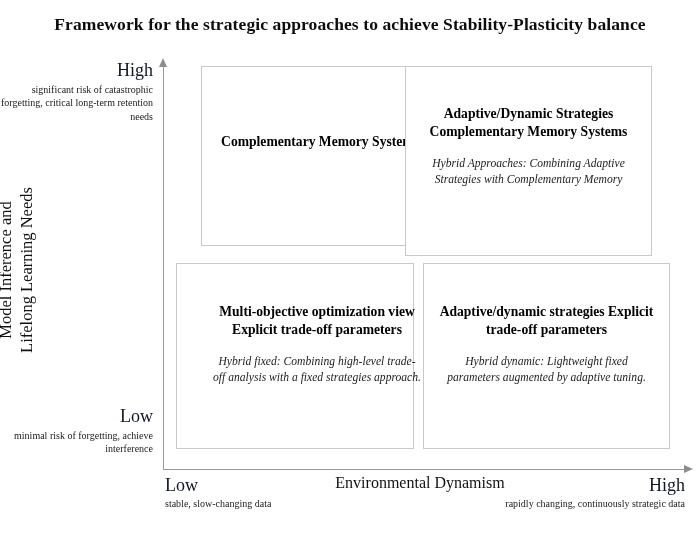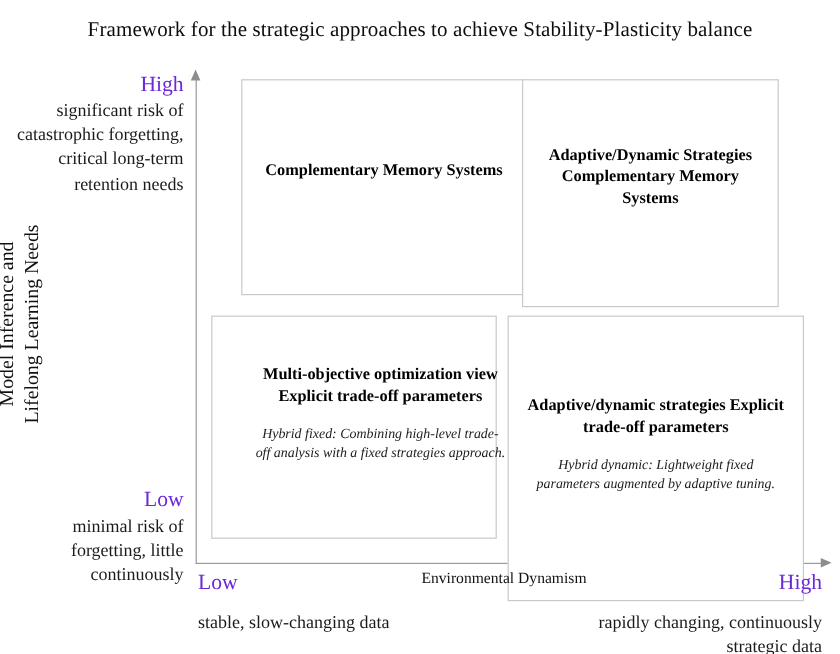--- a/index.html
+++ b/index.html
@@ -19,20 +19,21 @@
   
   .chart-title {
     position: absolute;
     left: 0;
     top: 14px;
     width: 700px;
     text-align: center;
     font-size: 17.5px;
     letter-spacing: 0.1px;
     color: #0d0d0d;
+    font-weight: bold;
   }
 
   
   .axis-v-line {
     position: absolute;
     left: 163px;
     top: 66px;
     width: 1px;
     height: 404px;
     background: #9a9a9a;
@@ -92,46 +93,46 @@
     width: 158px;
     text-align: right;
     padding-right: 5px;
     box-sizing: border-box;
   }
   .y-end.high { left: 0; top: 61px; }
   .y-end.low  { left: 0; top: 407px; }
   .end-big {
     font-size: 18px;
     line-height: 1.05;
-    color: #6d28d9;
+    color: #0f172a;
   }
   .end-small {
-    font-size: 15px;
+    font-size: 10px;
     line-height: 1.35;
     color: #1a1a1a;
     margin-top: 3px;
   }
 
   
   .quad {
     position: absolute;
     box-sizing: border-box;
     border: 1px solid #c9c9c9;
     background: #ffffff;
     display: flex;
     flex-direction: column;
     align-items: center;
     justify-content: center;
     padding: 0 14px;
     text-align: center;
   }
   .quad.tl { left: 176px; top: 66px;  width: 238px; height: 180px; margin-left: 25px; }
-  .quad.tr { left: 435px; top: 66px;  width: 214px; height: 190px; justify-content: center; }
+  .quad.tr { left: 405px; top: 66px;  width: 247px; height: 190px; justify-content: center; }
   .quad.bl { left: 176px; top: 263px; width: 238px; height: 186px; }
-  .quad.br { left: 423px; top: 263px; width: 247px; height: 238px; align-items: flex-end; }
+  .quad.br { left: 423px; top: 263px; width: 247px; height: 186px; align-items: flex-end; }
 
   .quad-inner {
     position: relative;
     width: 100%;
   }
   .quad.tl .quad-inner { top: -14px; }
   .quad.tr .quad-inner { top: -14px; }
   .quad.bl .quad-inner { top: -11px; margin-left: 44px; }
   .quad.br .quad-inner { top: -11px; }
 
@@ -150,30 +151,30 @@
     margin-top: 15px;
   }
 
   
   .x-axis-title {
     position: absolute;
     left: 290px;
     top: 474px;
     width: 260px;
     text-align: center;
-    font-size: 13px;
+    font-size: 16px;
     color: #111;
   }
   .x-end {
     position: absolute;
     top: 476px;
   }
   .x-end.low  { left: 165px; width: 230px; text-align: left; }
   .x-end.high { left: 455px; width: 230px; text-align: right; }
-  .x-end .end-small { margin-top: 14px; font-family: Liberation Serif, serif; }
+  .x-end .end-small { margin-top: 2px; font-family: Liberation Serif, serif; }
 </style>
 </head>
 <body>
 
 <div class="chart-title">Framework for the strategic approaches to achieve Stability-Plasticity balance</div>
 
 <div class="axis-v-line"></div>
 <div class="axis-v-arrow"></div>
 <div class="axis-h-line"></div>
 <div class="axis-h-arrow"></div>
@@ -182,32 +183,33 @@
   <span>Model Inference and</span>
   <span>Lifelong Learning Needs</span>
 </div>
 
 <div class="y-end high">
   <div class="end-big">High</div>
   <div class="end-small">significant risk of catastrophic forgetting, critical long-term retention needs</div>
 </div>
 <div class="y-end low">
   <div class="end-big">Low</div>
-  <div class="end-small">minimal risk of forgetting, little continuously</div>
+  <div class="end-small">minimal risk of forgetting, achieve interference</div>
 </div>
 
 <div class="quad tl">
   <div class="quad-inner">
     <div class="quad-heading">Complementary Memory Systems</div>
   </div>
 </div>
 
 <div class="quad tr">
   <div class="quad-inner">
     <div class="quad-heading">Adaptive/Dynamic Strategies Complementary Memory Systems</div>
+    <div class="quad-sub">Hybrid Approaches: Combining Adaptive Strategies with Complementary Memory</div>
   </div>
 </div>
 
 <div class="quad bl">
   <div class="quad-inner">
     <div class="quad-heading">Multi-objective optimization view Explicit trade-off parameters</div>
     <div class="quad-sub">Hybrid fixed: Combining high-level trade-off analysis with a fixed strategies approach.</div>
   </div>
 </div>
 

